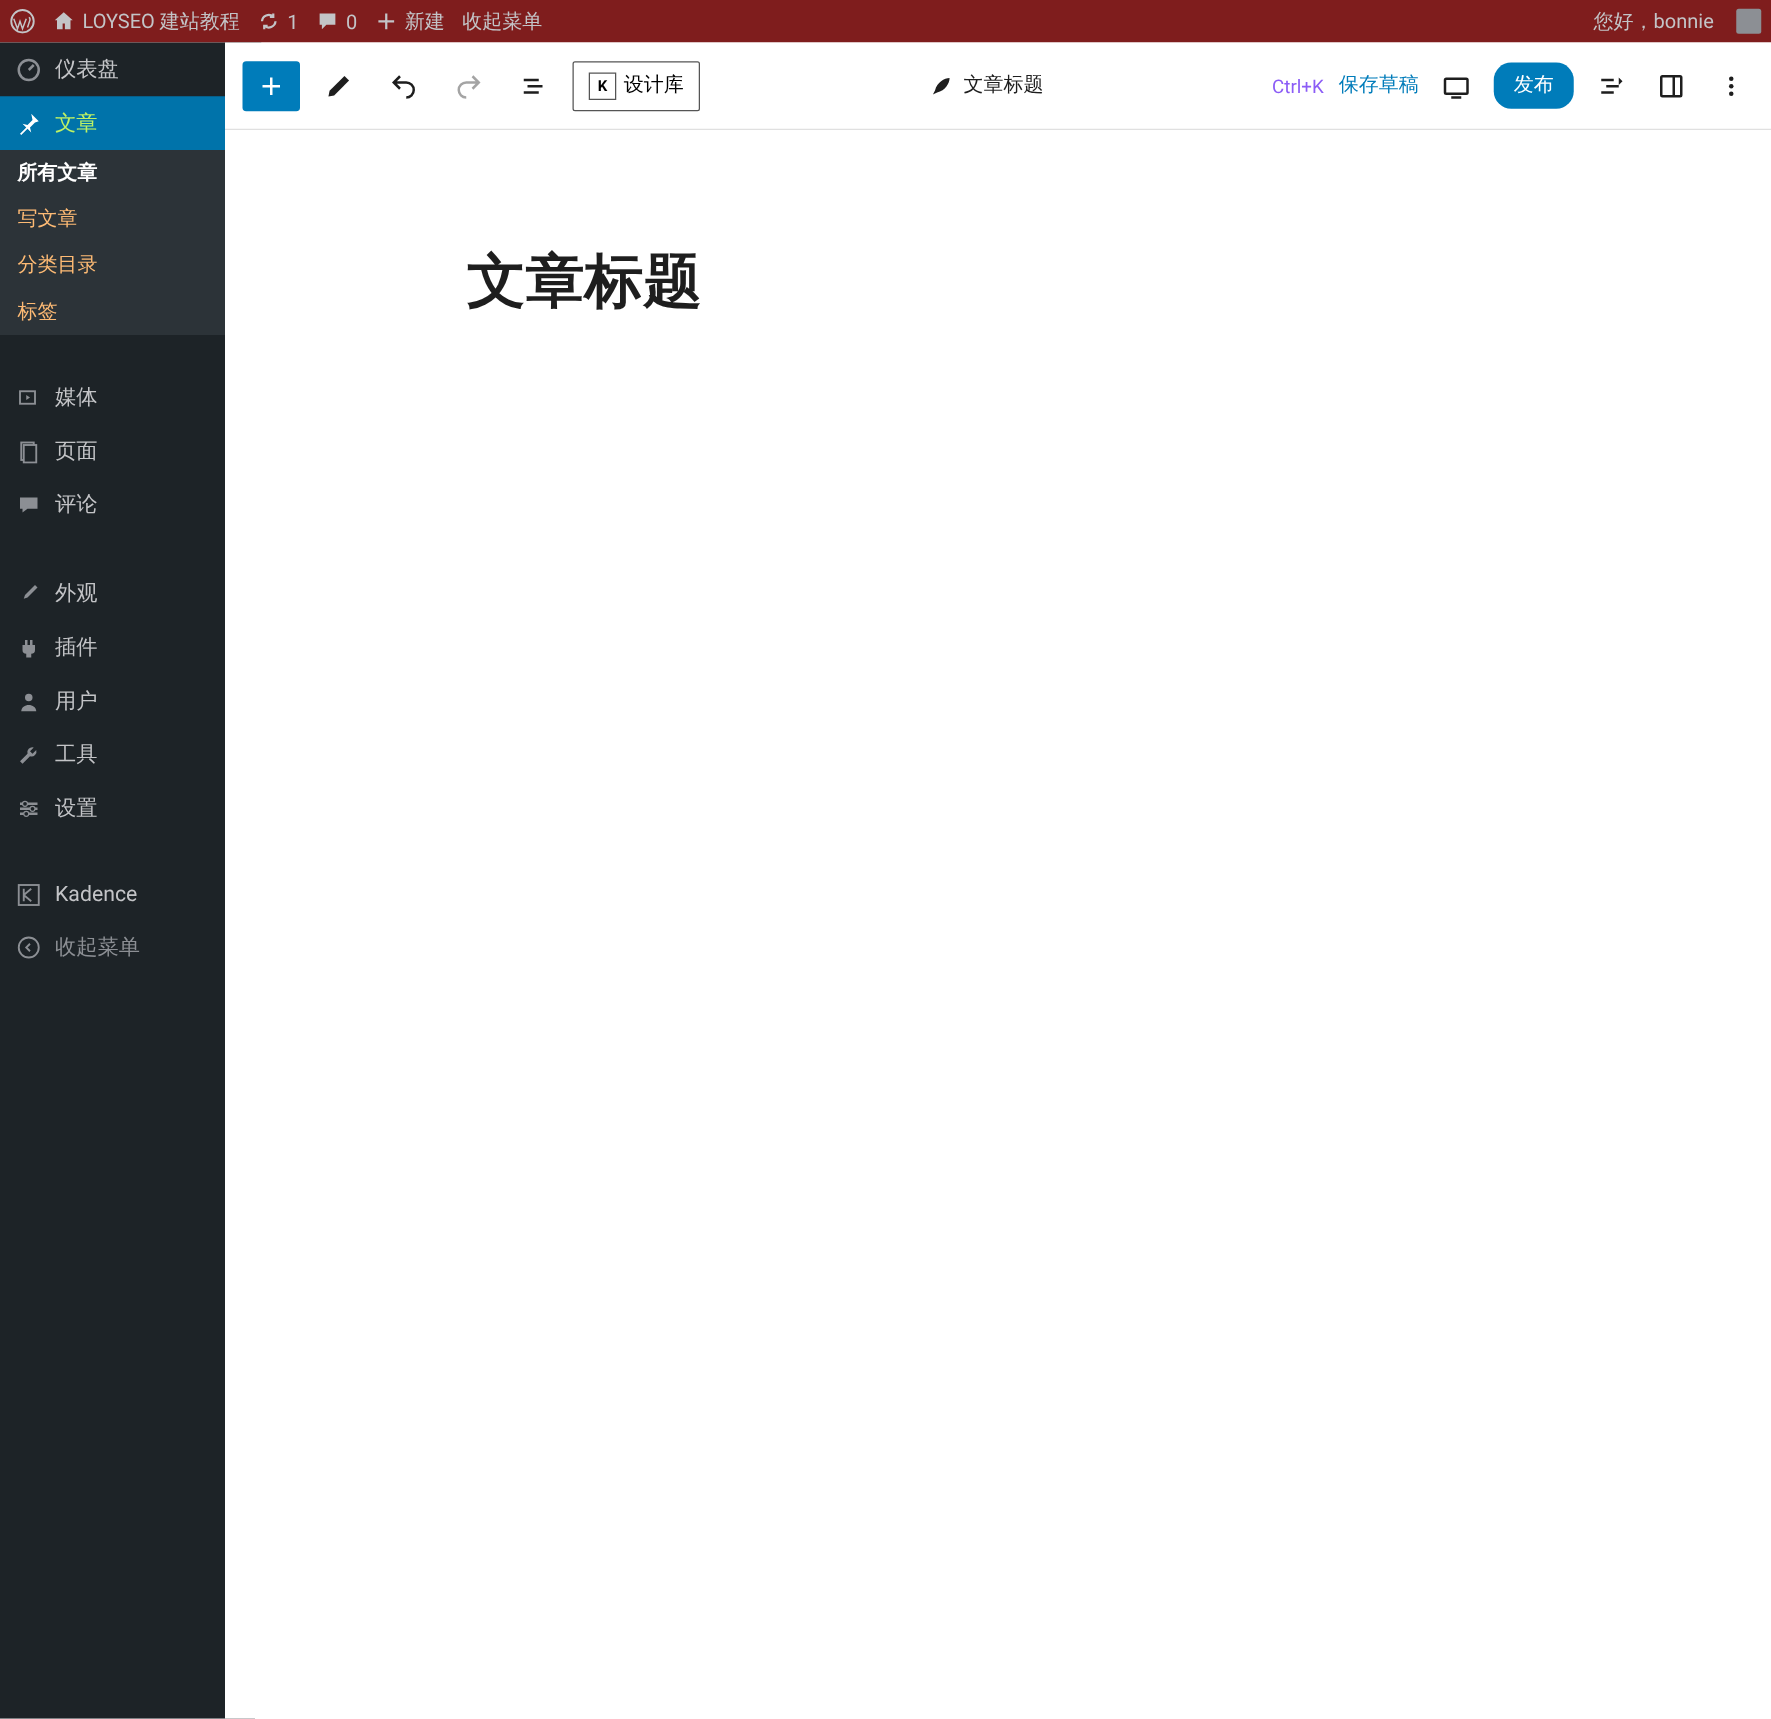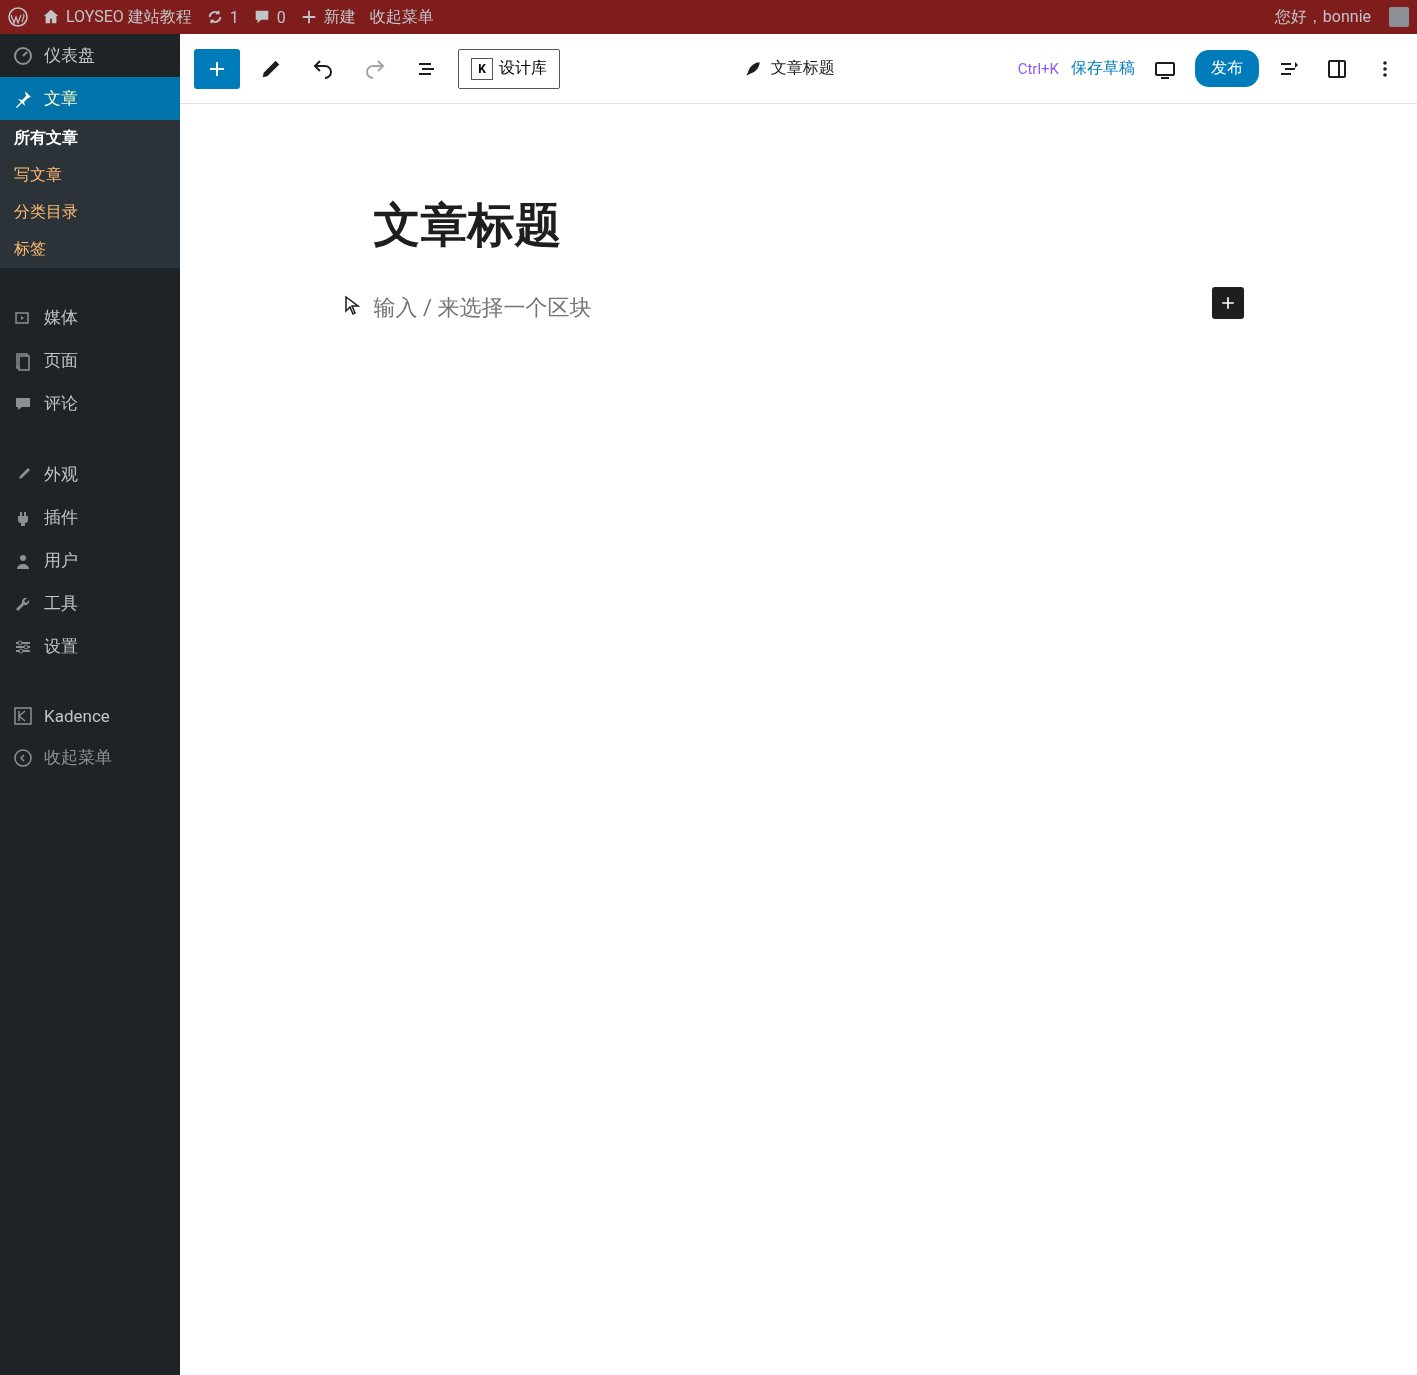--- a/index.html
+++ b/index.html
@@ -10,21 +10,21 @@
 .admin-bar-left { display: flex; align-items: center; gap: 14px; }
 .admin-bar-item { display: flex; align-items: center; gap: 6px; cursor: pointer; color: #c3c4c7; }
 .admin-bar-item span { font-size: 16px; }
 .admin-bar-right { margin-left: auto; display: flex; align-items: center; gap: 18px; }
 .avatar { width: 20px; height: 20px; background: #8c8f94; border-radius: 2px; display: inline-block; }
 
 
 .sidebar { position: absolute; top: 34px; left: 0; width: 209px; background: #1d2327; height: calc(100% - 34px); color: #c3c4c7; }
 .sidebar-item { display: flex; align-items: center; padding: 10px 12px; cursor: pointer; font-size: 17px; color: #c3c4c7; position: relative; }
 .sidebar-item .icon { width: 22px; margin-right: 10px; font-size: 20px; display: inline-flex; align-items: center; justify-content: center; }
-.sidebar-item.active { background: #0073aa; color: #fef9c3; }
+.sidebar-item.active { background: #0073aa; color: #bef264; }
 .sidebar-item.active::after { content: ''; position: absolute; right: -10px; top: 50%; transform: translateY(-50%); border: 10px solid transparent; border-left-color: #0073aa; }
 .submenu { background: #2c3338; }
 .submenu-item { padding: 8px 14px; font-size: 16px; cursor: pointer; color: #fdba74; }
 .submenu-item.current { color: #fff; font-weight: 600; }
 .sidebar-sep { height: 28px; }
 
 
 .editor { position: absolute; top: 34px; left: 180px; right: 0; bottom: 0; background: #fff; }
 .editor-toolbar { height: 70px; border-bottom: 1px solid #e0e0e0; display: flex; align-items: center; padding: 0 14px; gap: 10px; }
 .toolbar-btn { width: 42px; height: 42px; display: inline-flex; align-items: center; justify-content: center; border-radius: 3px; cursor: pointer; }
@@ -283,28 +283,15 @@
             <circle cx="12" cy="12" r="1.8"></circle>
             <circle cx="12" cy="18" r="1.8"></circle>
           </svg>
       </div>
     </div>
   </div>
 
   <div class="canvas">
     <div class="canvas-inner">
       <h1 class="post-title">文章标题</h1>
-      <div class="block-row">
-        <span class="cursor-icon">
-          <svg width="16" height="22" viewBox="0 0 16 22" fill="none" stroke="#1e1e1e" stroke-width="1.5">
-              <path d="M2 2l0 14 4-4 3 7 2-1-3-7 6 0z" fill="#fff"></path>
-            </svg>
-        </span>
-        <span class="placeholder">输入 / 来选择一个区块</span>
-        <div class="add-block">
-          <svg width="20" height="20" viewBox="0 0 24 24" fill="#fff">
-              <path d="M11 5h2v6h6v2h-6v6h-2v-6H5v-2h6z"></path>
-            </svg>
-        </div>
-      </div>
     </div>
   </div>
 </div>
 
 </body></html>

